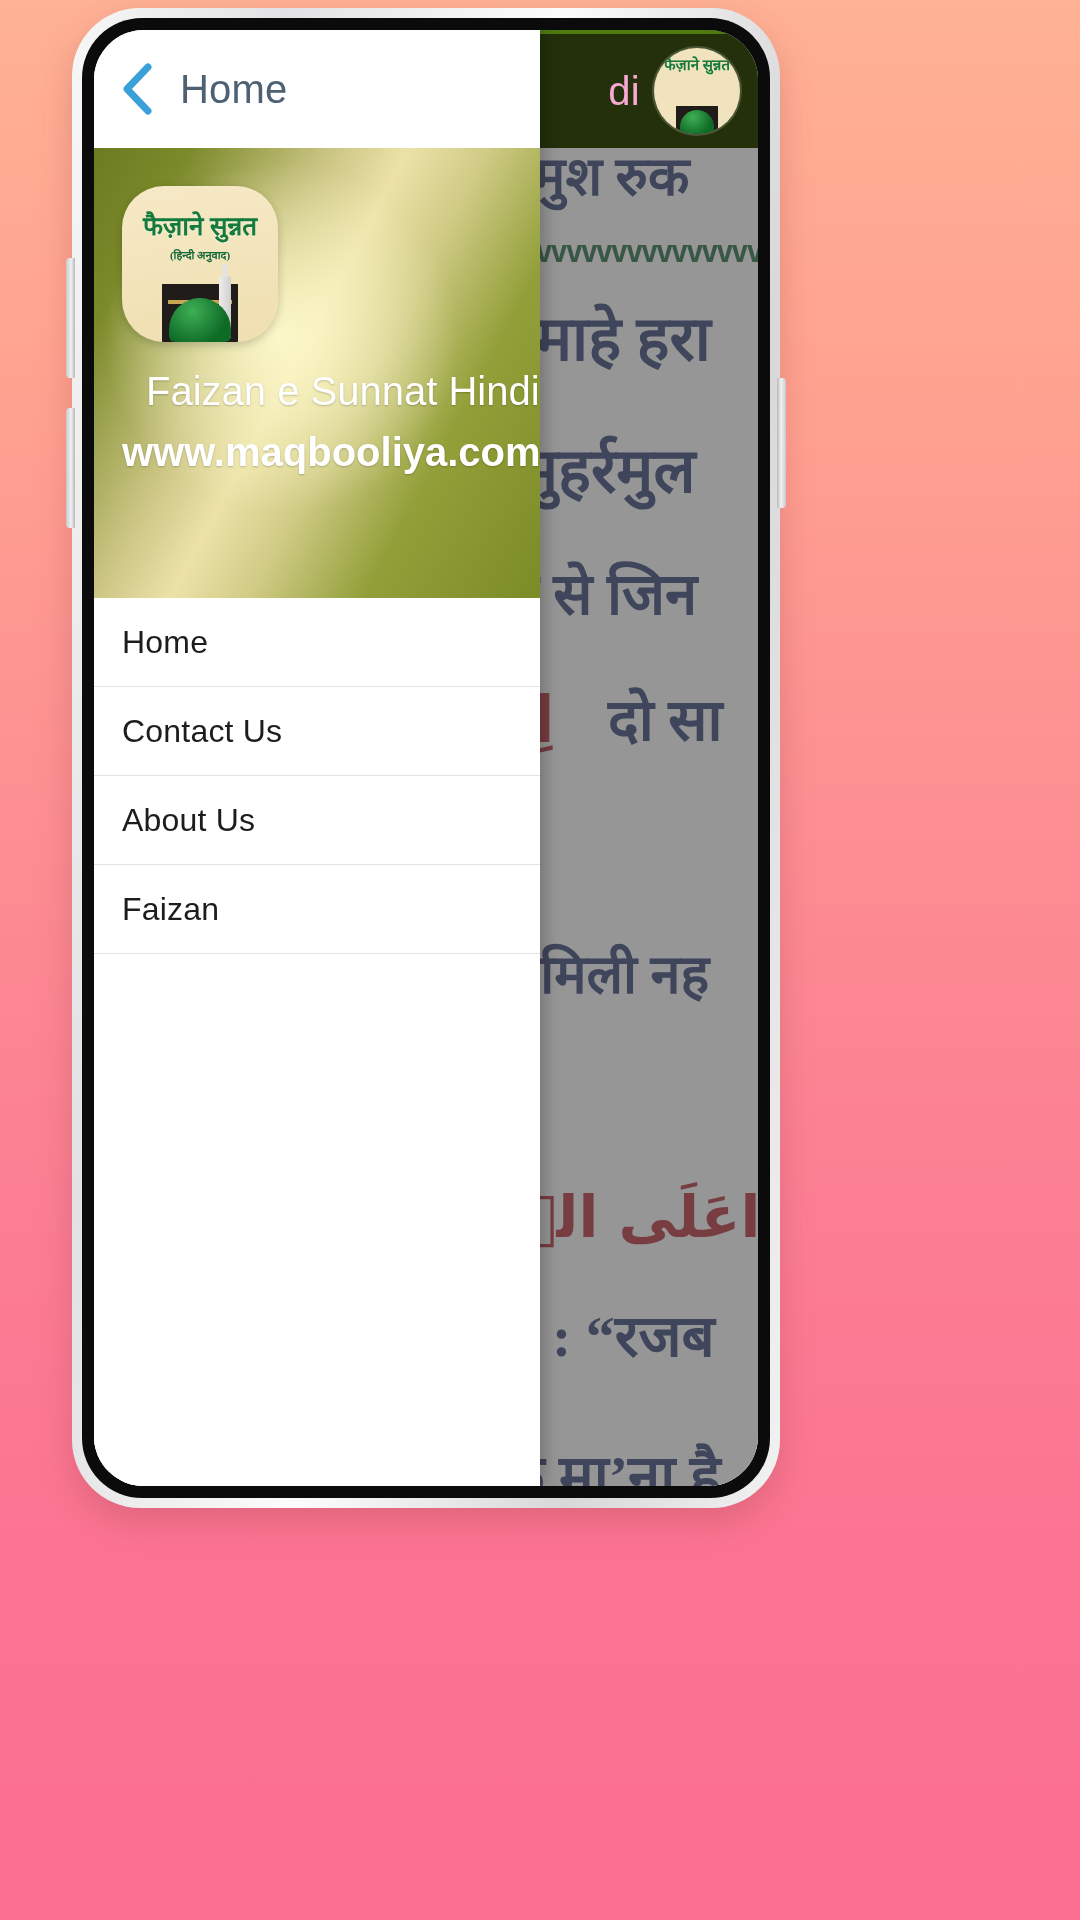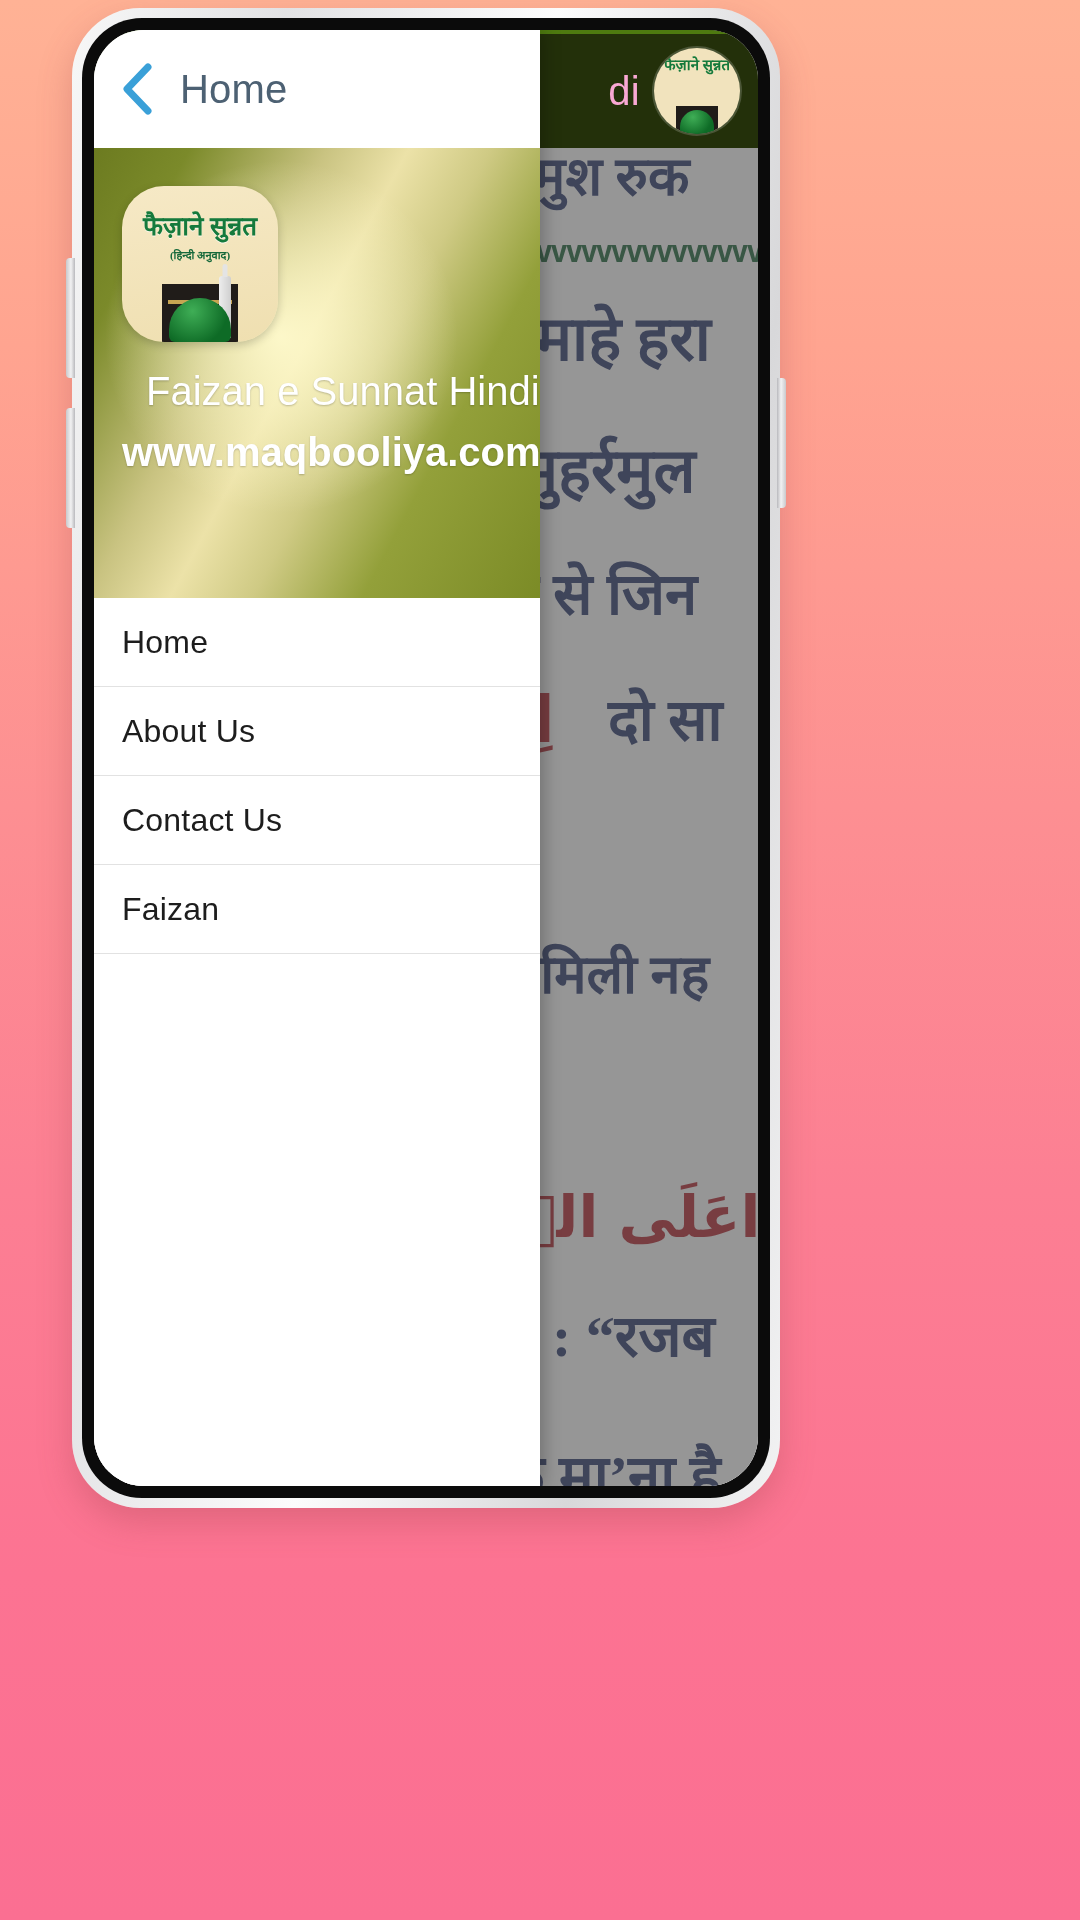--- a/index.html
+++ b/index.html
@@ -242,21 +242,21 @@
             <div id="icon-kaaba"></div>
             <div id="icon-minaret"></div>
             <div id="icon-dome"></div>
           </div>
           <div id="app-title">Faizan e Sunnat Hindi</div>
           <div id="app-url">www.maqbooliya.com</div>
         </div>
 
         <div id="menu">
             <div class="menu-item">Home</div>
+            <div class="menu-item">Contact Us</div>
             <div class="menu-item">About Us</div>
-            <div class="menu-item">Contact Us</div>
             <div class="menu-item">Faizan</div>
           </div>
       </div>
 
     </div>
   </div>
 </div>
 
 </body></html>

